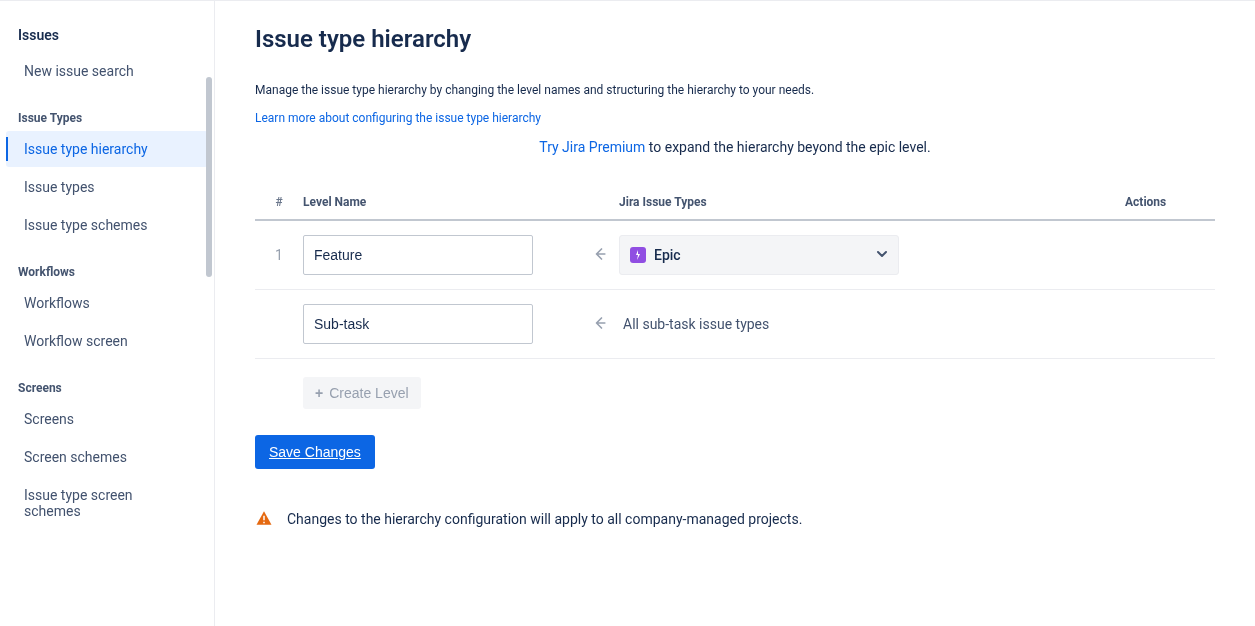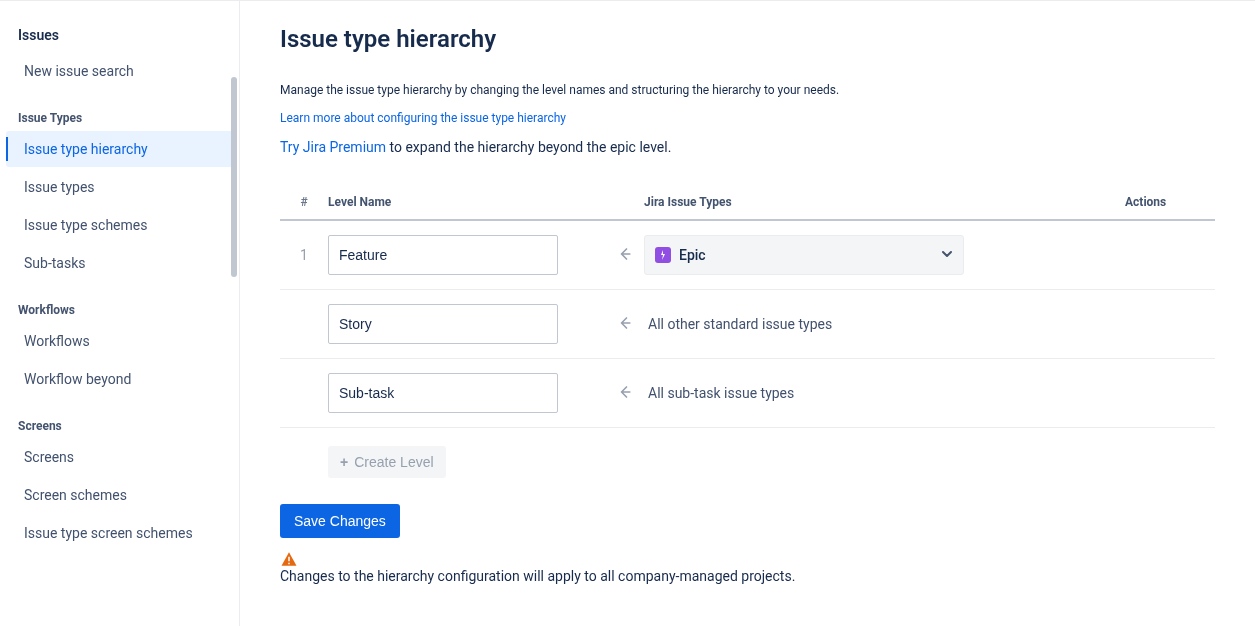--- a/index.html
+++ b/index.html
@@ -13,21 +13,21 @@
   .app {
     display: flex;
     width: 1255px;
     height: 626px;
     border-top: 1px solid #ebecf0;
     overflow: hidden;
   }
 
   
   .sidebar {
-    width: 240px;
+    width: 215px;
     flex-shrink: 0;
     border-right: 1px solid #ebecf0;
     position: relative;
     display: flex;
     flex-direction: column;
   }
   .sidebar-inner {
     flex: 1;
     overflow-y: auto;
     padding: 0 0 16px 0;
@@ -104,20 +104,21 @@
   .link {
     color: #0c66e4;
     text-decoration: none;
     cursor: pointer;
   }
   .link.underline { }
   .premium-line {
     font-size: 14px;
     color: #172b4d;
     margin-bottom: 40px;
+    text-align: center;
   }
 
   
   .h-table {
     width: 100%;
   }
   .h-header {
     display: flex;
     align-items: center;
     padding: 0 0 10px 0;
@@ -146,21 +147,21 @@
     border-radius: 2px;
     padding: 0 10px;
     font-size: 14px;
     color: #172b4d;
     background: #fff;
   }
   .arrow-icon svg { width: 20px; height: 20px; }
   .arrow-icon svg path { stroke: #97a0af; stroke-width: 2; fill: none; stroke-linecap: round; stroke-linejoin: round; }
 
   .type-select {
-    width: 320px;
+    width: 280px;
     height: 40px;
     border: 1px solid #ebecf0;
     background: #f4f5f7;
     border-radius: 3px;
     display: flex;
     align-items: center;
     padding: 0 10px;
     cursor: pointer;
     position: relative;
   }
@@ -204,29 +205,29 @@
   .save-btn {
     margin-top: 26px;
     background: #0c66e4;
     color: #fff;
     border: none;
     border-radius: 3px;
     padding: 9px 14px;
     font-size: 14px;
     font-weight: 500;
     cursor: pointer;
+    text-decoration: underline;
   }
 
   .warning-line {
-    margin-top: 12px;
-    display: flex;
-    align-items: flex-start;
-    font-size: 14px;
-    color: #172b4d;
-    flex-direction: column;
+    margin-top: 40px;
+    display: flex;
+    align-items: flex-end;
+    font-size: 14px;
+    color: #172b4d;
   }
   .warning-icon {
     margin-right: 14px;
     display: inline-flex;
   }
   .warning-icon svg { width: 18px; height: 18px; }
 </style>
 </head>
 <body>
 
@@ -235,25 +236,24 @@
   <nav class="sidebar">
     <div class="sidebar-inner">
       <div class="sidebar-title">Issues</div>
 
       <div class="sidebar-item">New issue search</div>
 
       <div class="sidebar-section-title">Issue Types</div>
       <div class="sidebar-item active">Issue type hierarchy</div>
       <div class="sidebar-item">Issue types</div>
       <div class="sidebar-item">Issue type schemes</div>
-      <div class="sidebar-item">Sub-tasks</div>
 
       <div class="sidebar-section-title">Workflows</div>
       <div class="sidebar-item">Workflows</div>
-      <div class="sidebar-item">Workflow beyond</div>
+      <div class="sidebar-item">Workflow screen</div>
 
       <div class="sidebar-section-title">Screens</div>
       <div class="sidebar-item">Screens</div>
       <div class="sidebar-item">Screen schemes</div>
       <div class="sidebar-item">Issue type screen schemes</div>
     </div>
     <div class="sidebar-scroll-track">
       <div class="sidebar-scroll-thumb"></div>
     </div>
   </nav>
@@ -302,37 +302,20 @@
             <span class="select-caret">
               <svg viewBox="0 0 12 12">
                   <path d="M2 4l4 4 4-4"></path>
                 </svg>
             </span>
           </div>
         </div>
         <div class="col-actions"></div>
       </div>
 
-      <div class="h-row">
-        <div class="col-index"></div>
-        <div class="col-name">
-          <input class="h-input" value="Story" style="">
-        </div>
-        <div class="col-arrow">
-          <span class="arrow-icon">
-            <svg viewBox="0 0 24 24">
-                <path d="M15 6l-6 6 6 6M9 12h10"></path>
-              </svg>
-          </span>
-        </div>
-        <div class="col-types">
-          <span class="static-type-text">All other standard issue types</span>
-        </div>
-        <div class="col-actions"></div>
-      </div>
 
       <div class="h-row">
         <div class="col-index"></div>
         <div class="col-name">
           <input class="h-input" value="Sub-task" style="">
         </div>
         <div class="col-arrow">
           <span class="arrow-icon">
             <svg viewBox="0 0 24 24">
                 <path d="M15 6l-6 6 6 6M9 12h10"></path>

